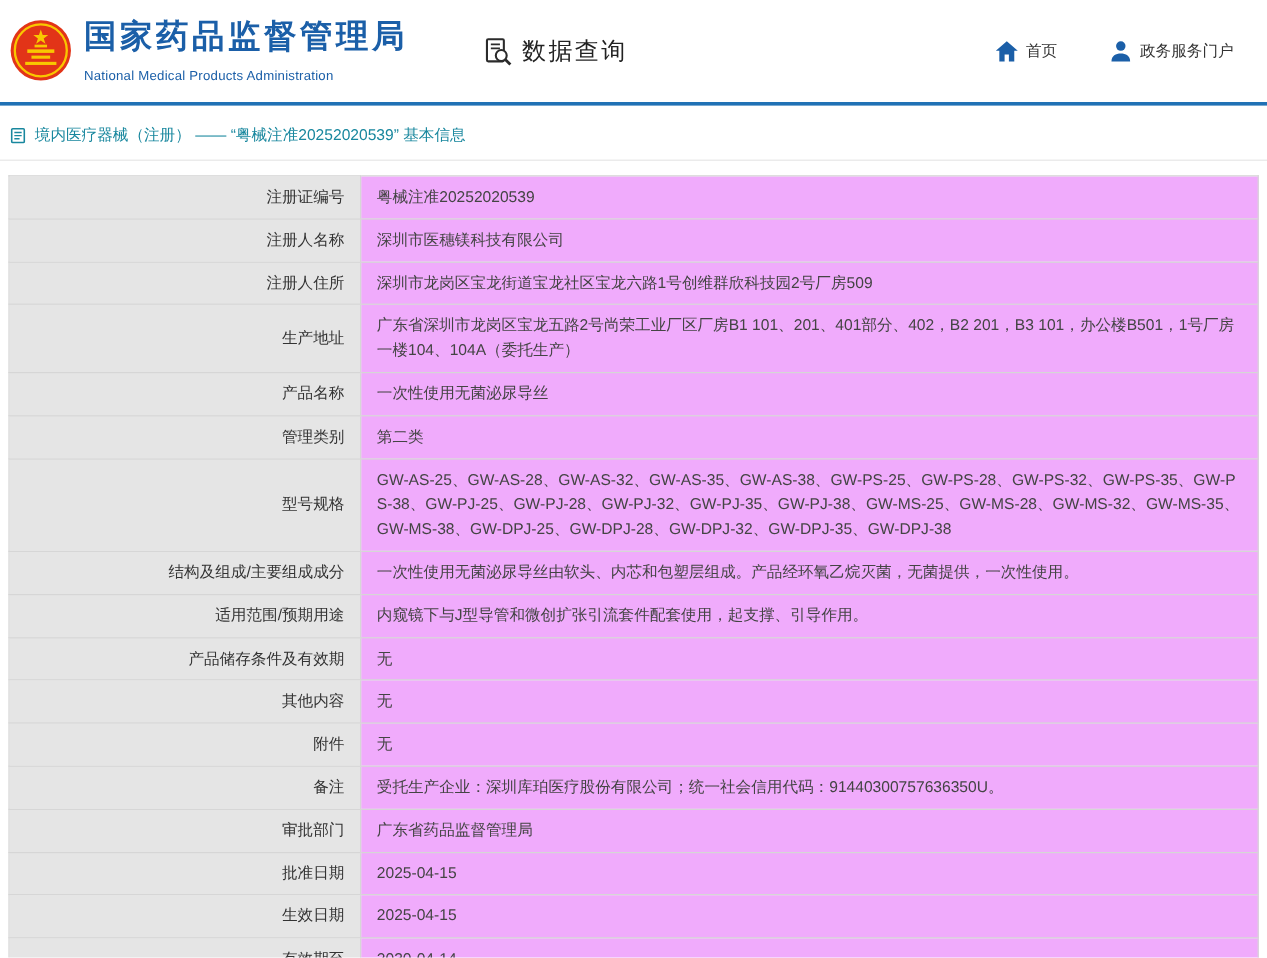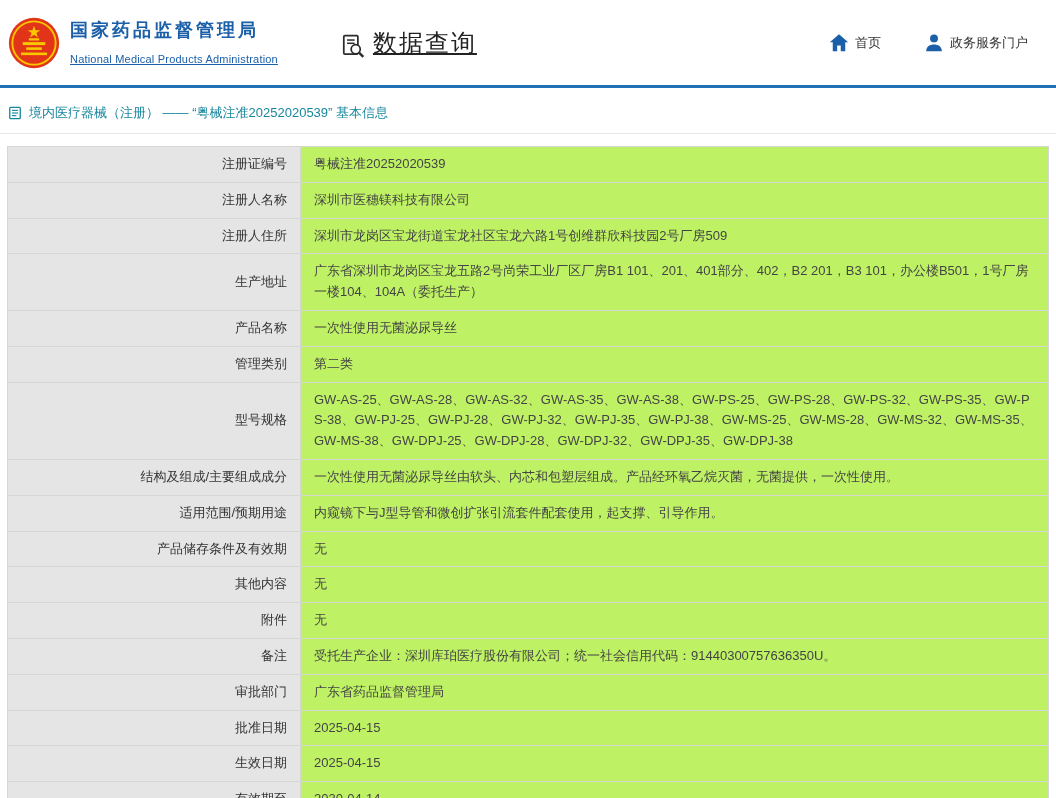--- a/index.html
+++ b/index.html
@@ -13,30 +13,29 @@
   
   .header {
     display: flex; align-items: center;
     height: 88px; padding: 0 28px 0 8px;
     border-bottom: 3px solid #2071b5;
     background: #fff;
   }
   .logo { display: flex; align-items: center; gap: 10px; }
   .emblem { width: 52px; height: 52px; flex: 0 0 auto; }
   .logo-text .cn {
-    font-size: 18px; font-weight: bold; color: #1b5fa8; letter-spacing: 3px;
+    font-size: 27px; font-weight: bold; color: #1b5fa8; letter-spacing: 3px;
     line-height: 1.15;
   }
-  .logo-text .en { font-size: 11px; color: #1b5fa8; margin-top: 12px; letter-spacing: 0.2px; text-decoration: underline; }
+  .logo-text .en { font-size: 11px; color: #1b5fa8; margin-top: 12px; letter-spacing: 0.2px; }
 
   .data-query {
     display: flex; align-items: flex-end; gap: 7px;
-    margin-left: 62px; font-size: 24px; color: #222; letter-spacing: 2px;
+    margin-left: 62px; font-size: 20px; color: #222; letter-spacing: 2px;
     cursor: pointer;
-    text-decoration: underline;
   }
 
   .header-right { margin-left: auto; display: flex; gap: 42px; }
   .nav-item {
     display: flex; flex-direction: row; align-items: center; gap: 5px;
     font-size: 13px; color: #333; cursor: pointer; min-width: 40px;
   }
   .nav-item svg { width: 22px; height: 22px; }
 
   
@@ -55,21 +54,21 @@
     border: 1px solid #d6d6d6;
     padding: 7px 13px;
     line-height: 1.6;
     vertical-align: middle;
     word-break: break-all;
   }
   td.label-cell {
     width: 293px; text-align: right; color: #333; background: #e5e5e5;
     padding-right: 13px;
   }
-  td.value-cell { text-align: left; color: #444; padding-left: 18px; background: #bef264; }
+  td.value-cell { text-align: left; color: #444; padding-left: 18px; background: #f0abfc; }
 </style>
 </head>
 <body>
 
 <div class="header">
   <div class="logo">
     <svg class="emblem" viewBox="0 0 60 60">
       <circle cx="30" cy="30" r="29" fill="#e23418"></circle>
       <circle cx="30" cy="30" r="25" fill="none" stroke="#f9c700" stroke-width="2.2"></circle>
       <polygon points="30,10 31.8,15.2 37.2,15.2 32.8,18.5 34.5,23.7 30,20.5 25.5,23.7 27.2,18.5 22.8,15.2 28.2,15.2" fill="#f9c700"></polygon>

